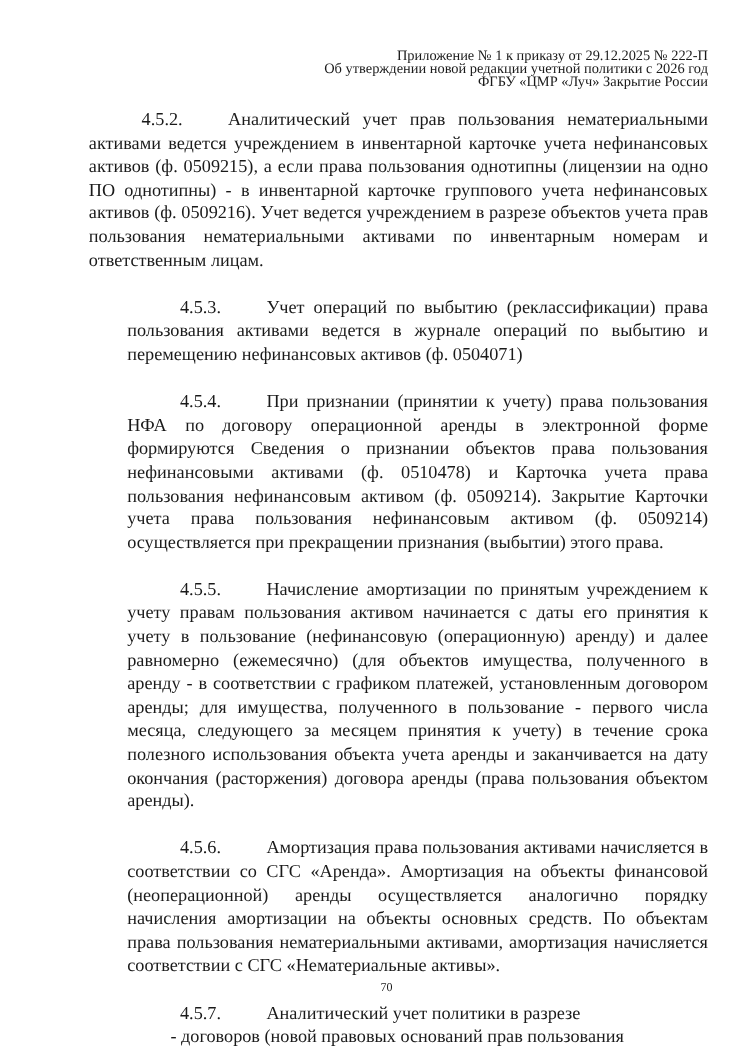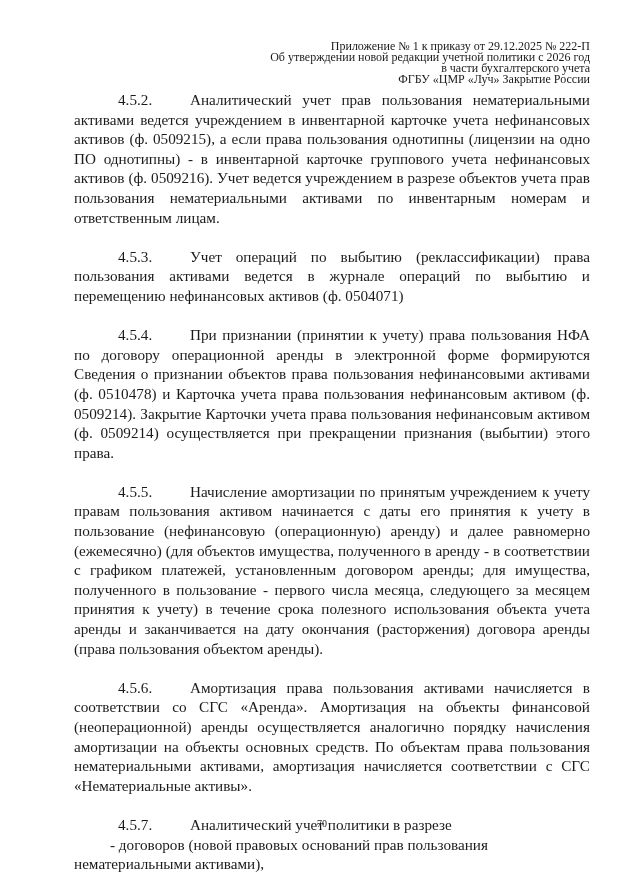--- a/index.html
+++ b/index.html
@@ -4,33 +4,32 @@
 <style>
   html, body { margin: 0; padding: 0; background: #ffffff; }
   body { width: 620px; height: 877px; position: relative; overflow: hidden;
          font-family: "Liberation Serif", "DejaVu Serif", serif; color: #1a1a1a; }
   .header { position: absolute; top: 41px; right: 30px; width: 360px; text-align: right;
             font-size: 12px; line-height: 11px; }
   .header div { white-space: nowrap; }
   .body { position: absolute; left: 74px; top: 90px; width: 516px;
           font-size: 15.2px; line-height: 19.6px; }
   .para { text-align: justify; text-align-last: left; margin: 0; }
-  .para + .para { margin-top: 19.6px; }
+  .para + .para { margin-top: 19.6px; margin-left: 32px; }
   .num { display: inline-block; width: 72px; margin-left: 44px; }
   .list-intro { display: block; }
   .list-item { text-indent: 36px; text-align: left; margin: 0; }
   .page-num { position: absolute; left: 0; width: 620px; top: 818px; text-align: center; font-size: 10px; padding-left: 12px; }
 </style>
 </head>
 <body>
 
 <div class="header">
   <div>Приложение № 1 к приказу от 29.12.2025 № 222-П</div>
   <div>Об утверждении новой редакции учетной политики с 2026 год</div>
-  <div>в части бухгалтерского учета</div>
   <div>ФГБУ «ЦМР «Луч» Закрытие России</div>
 </div>
 
 <div class="body">
   <p class="para">
     <span class="num">4.5.2.</span><span>Аналитический учет прав пользования нематериальными активами ведется учреждением в инвентарной карточке учета нефинансовых активов (ф. 0509215), а если права пользования однотипны (лицензии на одно ПО однотипны) - в инвентарной карточке группового учета нефинансовых активов (ф. 0509216). Учет ведется учреждением в разрезе объектов учета прав пользования нематериальными активами по инвентарным номерам и ответственным лицам.</span>
   </p>
   <p class="para">
     <span class="num">4.5.3.</span><span>Учет операций по выбытию (реклассификации) права пользования активами ведется в журнале операций по выбытию и перемещению нефинансовых активов (ф. 0504071)</span>
   </p>

